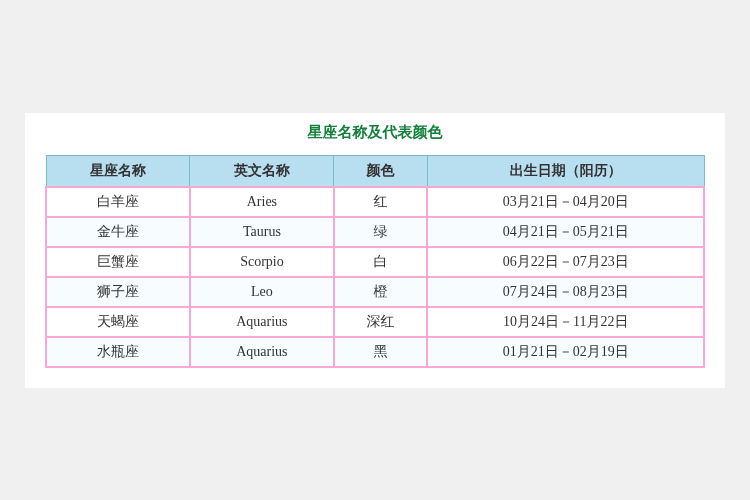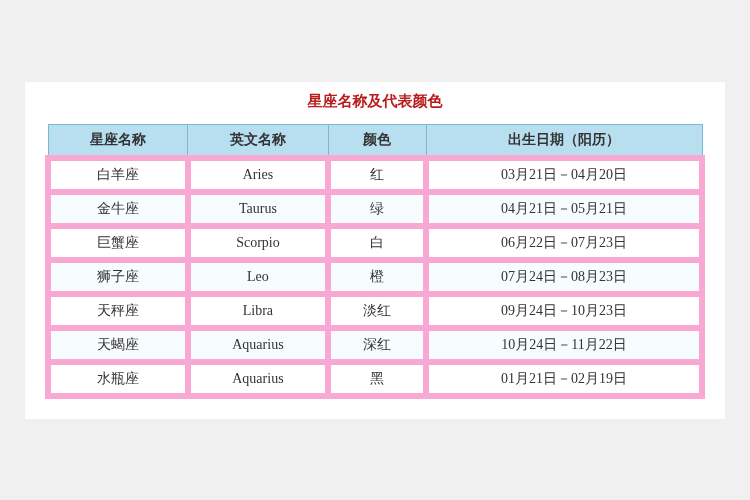--- a/index.html
+++ b/index.html
@@ -17,21 +17,21 @@
       justify-content: center;
     }
     .container {
       background: #fff;
       width: 700px;
       padding: 10px 20px 20px 20px;
     }
     .title {
       text-align: center;
       font-size: 15px;
-      color: #b91c1c;
+      color: #15803d;
       margin-bottom: 13px;
       font-weight: bold;
     }
     table {
       width: 100%;
       border-collapse: collapse;
       font-size: 14px;
     }
     thead tr {
       background-color: #b8dff0;
@@ -44,21 +44,21 @@
       color: #333;
       font-weight: bold;
     }
     tbody tr {
       background-color: #ffffff;
     }
     tbody tr:nth-child(even) {
       background-color: #f7fcff;
     }
     tbody td {
-      border: 6px solid #f9a8d4;
+      border: 2px solid #f9a8d4;
       padding: 5px 10px;
       text-align: center;
       color: #333;
     }
   </style>
 </head>
 <body>
 
 <div class="container">
   <div class="title">星座名称及代表颜色</div>
@@ -90,26 +90,20 @@
           <td>白</td>
           <td>06月22日－07月23日</td>
         </tr>
         <tr>
           <td>狮子座</td>
           <td>Leo</td>
           <td>橙</td>
           <td>07月24日－08月23日</td>
         </tr>
         <tr>
-          <td>天秤座</td>
-          <td>Libra</td>
-          <td>淡红</td>
-          <td>09月24日－10月23日</td>
-        </tr>
-        <tr>
           <td>天蝎座</td>
           <td>Aquarius</td>
           <td>深红</td>
           <td>10月24日－11月22日</td>
         </tr>
         <tr>
           <td>水瓶座</td>
           <td>Aquarius</td>
           <td>黑</td>
           <td>01月21日－02月19日</td>

